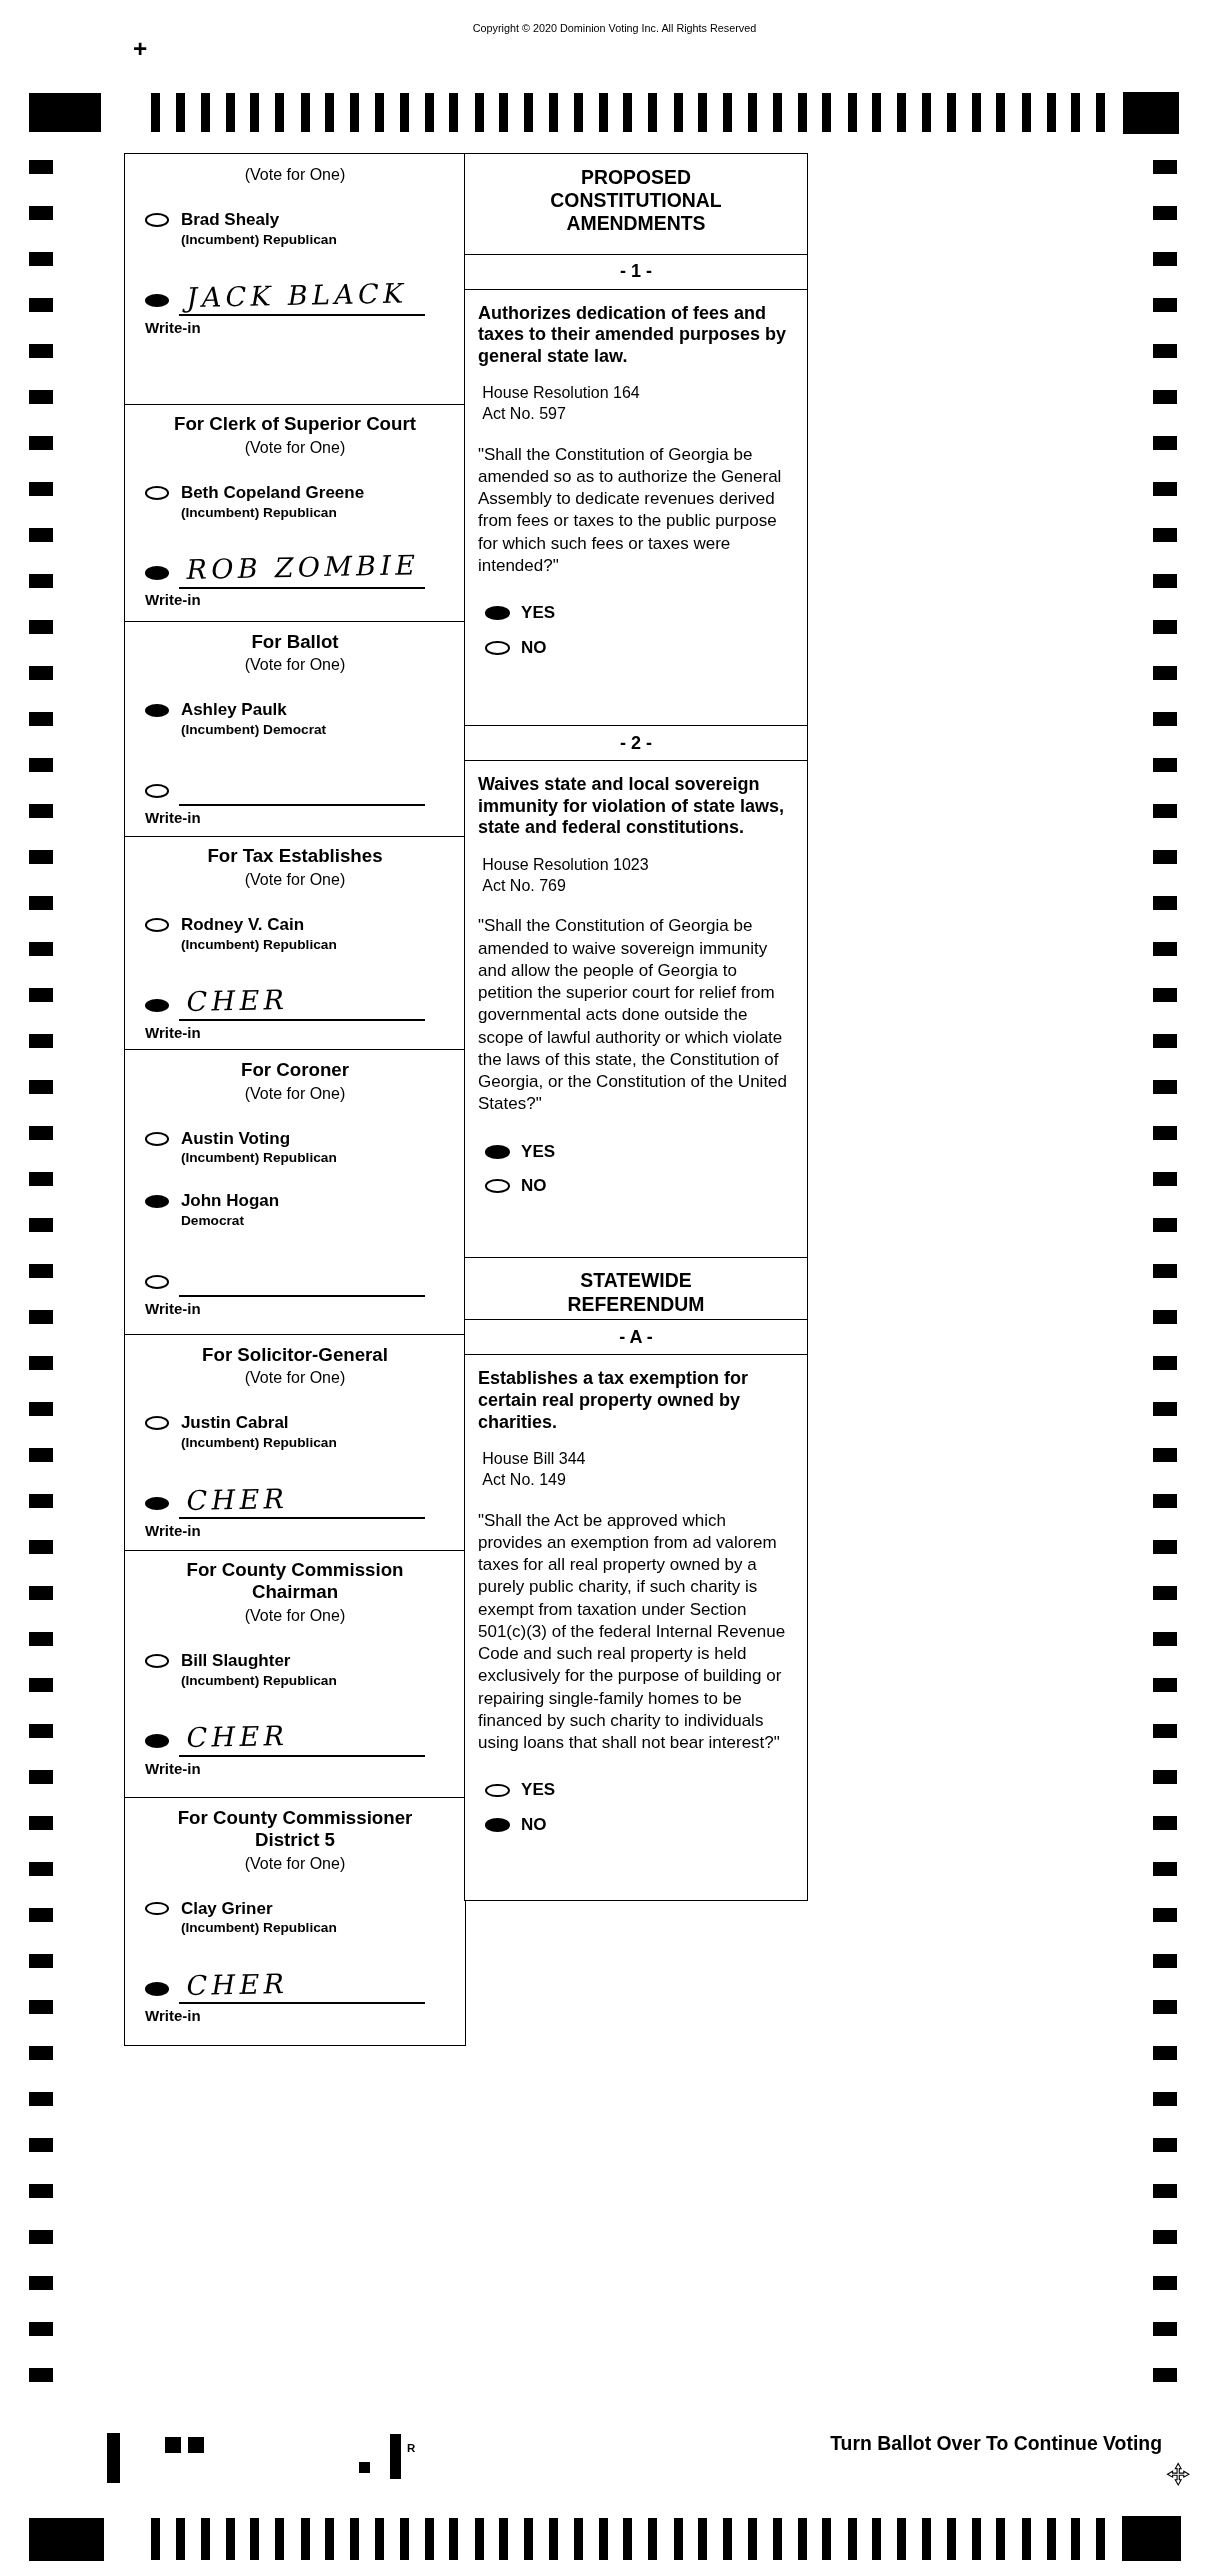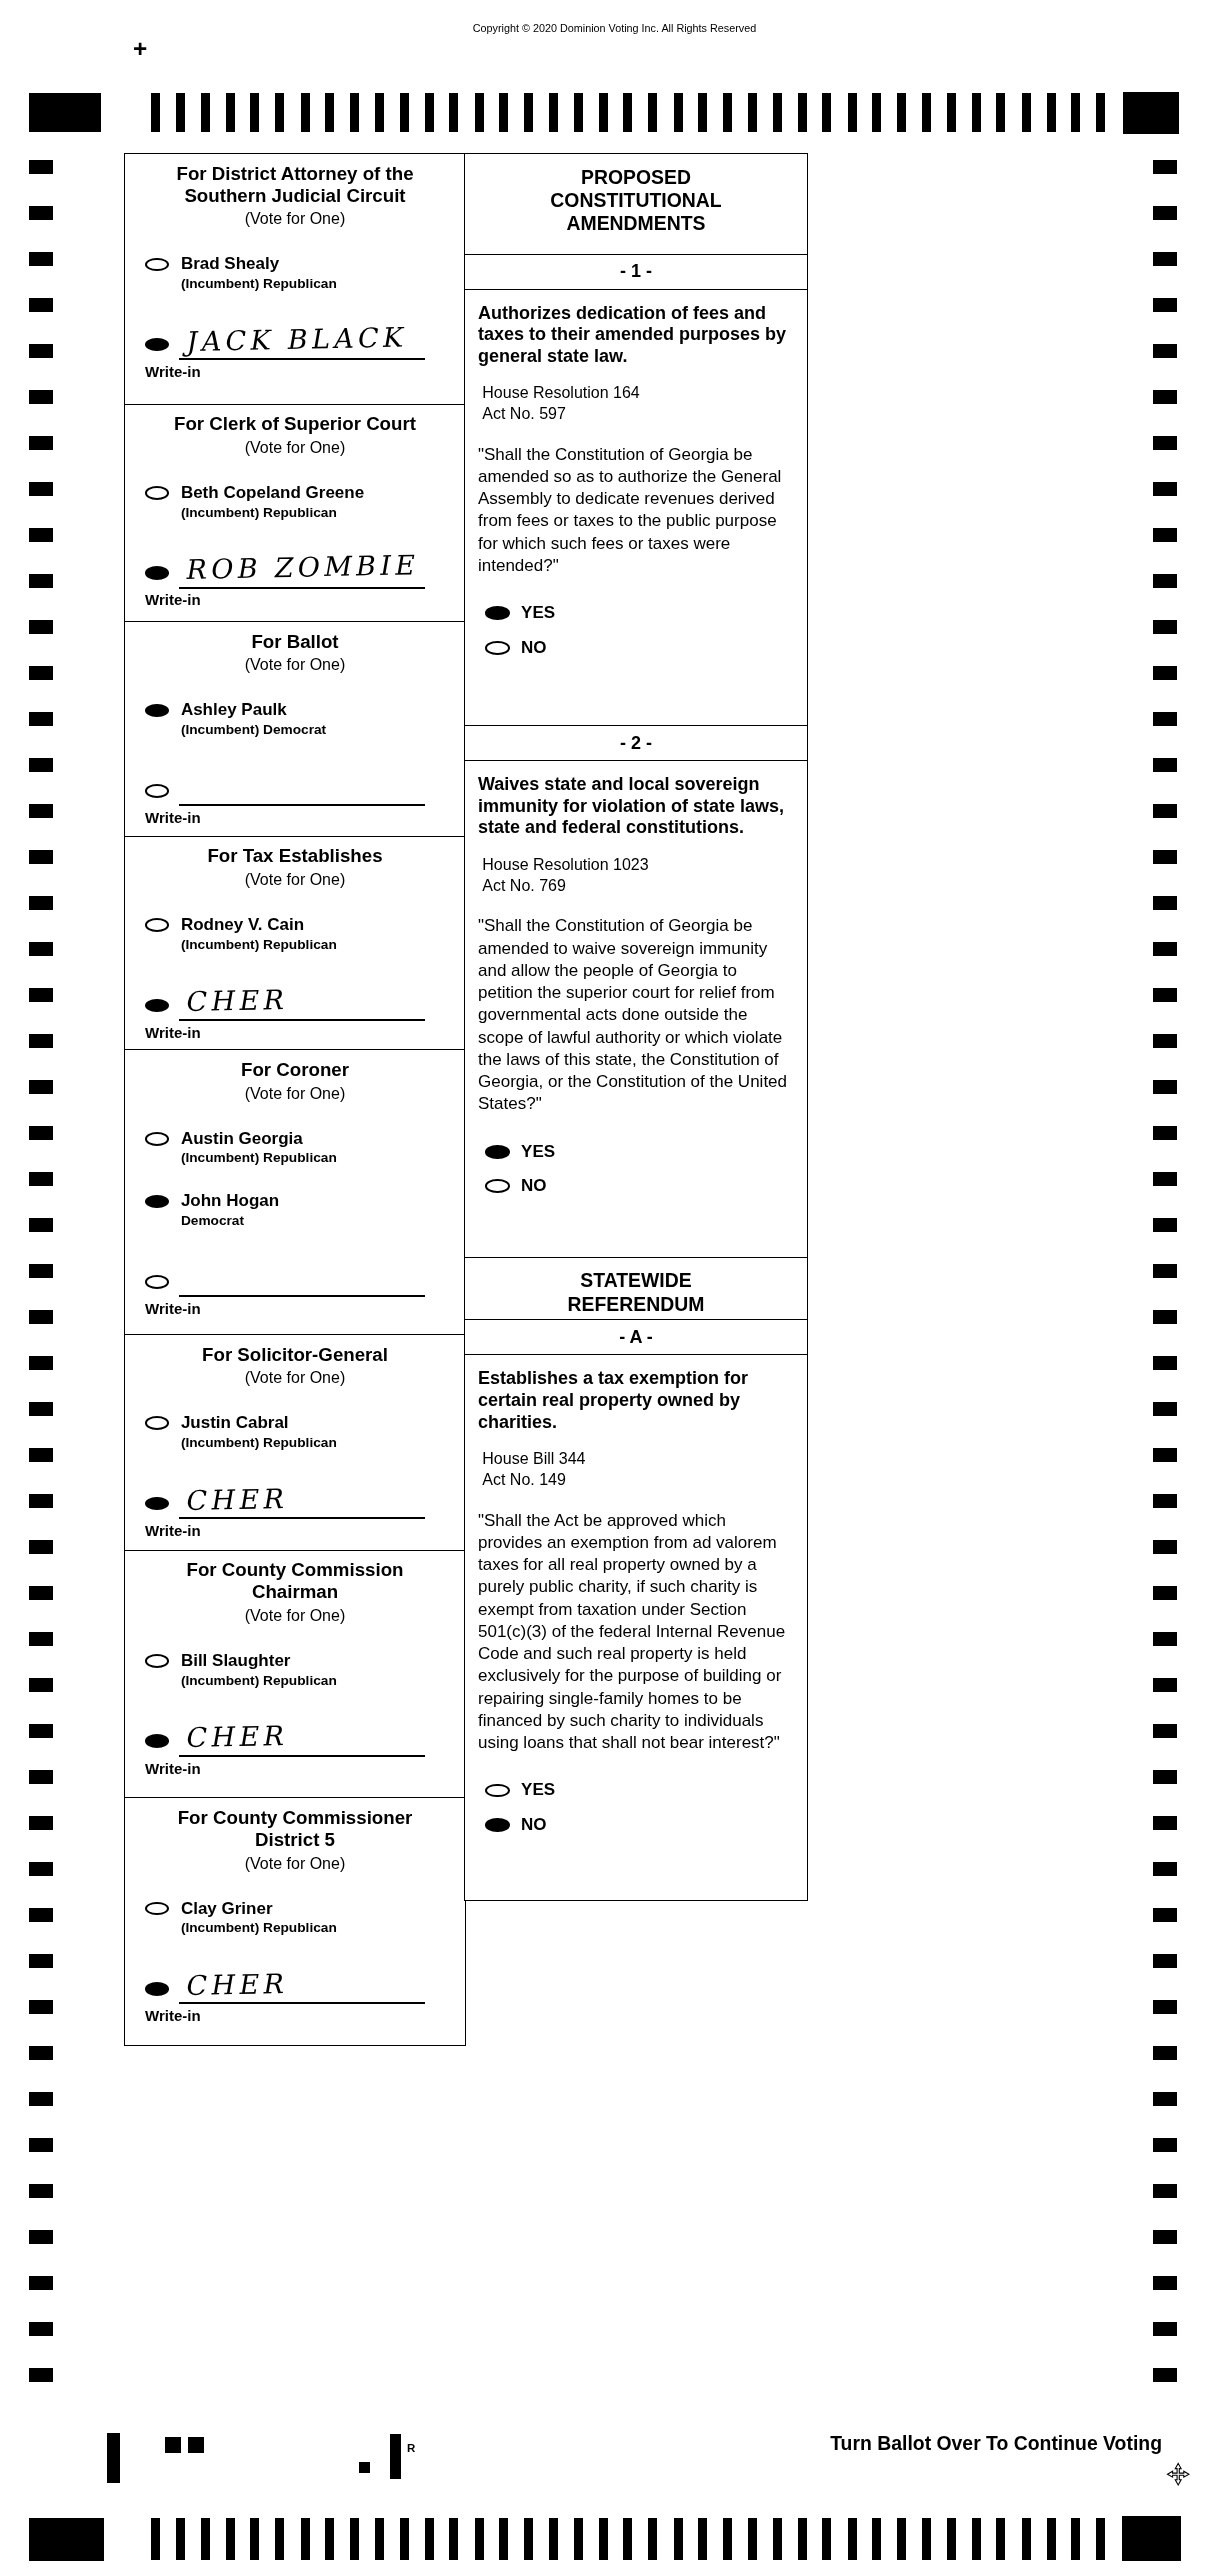--- a/index.html
+++ b/index.html
@@ -43,22 +43,20 @@
   .crossicon{position:absolute;left:1166px;top:2462px}
 </style>
 </head>
 <body>
 
 <div class="copyright">Copyright © 2020 Dominion Voting Inc. All Rights Reserved</div>
 <div class="plusmark">+</div>
 
 <div class="left-column">
     <div class="race-box" style="height: 252px;">
-      <div class="race-title">For District Attorney of the
-Southern Judicial Circuit</div>
       <div class="race-subtitle">(Vote for One)</div>
       <div class="cand-row">
         <span class="bubble"></span>
         <div class="cand-text">
           <div class="cand-name">Brad Shealy</div>
           <div class="cand-detail">(Incumbent) Republican</div>
         </div>
       </div>
       <div class="writein">
         <div class="writein-top">
@@ -127,21 +125,21 @@
         </div>
         <div class="writein-label">Write-in</div>
       </div>
     </div>
     <div class="race-box" style="height: 286px;">
       <div class="race-title">For Coroner</div>
       <div class="race-subtitle">(Vote for One)</div>
       <div class="cand-row">
         <span class="bubble"></span>
         <div class="cand-text">
-          <div class="cand-name">Austin Georgia</div>
+          <div class="cand-name">Austin Voting</div>
           <div class="cand-detail">(Incumbent) Republican</div>
         </div>
       </div>
       <div class="cand-row">
         <span class="bubble filled"></span>
         <div class="cand-text">
           <div class="cand-name">John Hogan</div>
           <div class="cand-detail">Democrat</div>
         </div>
       </div>

